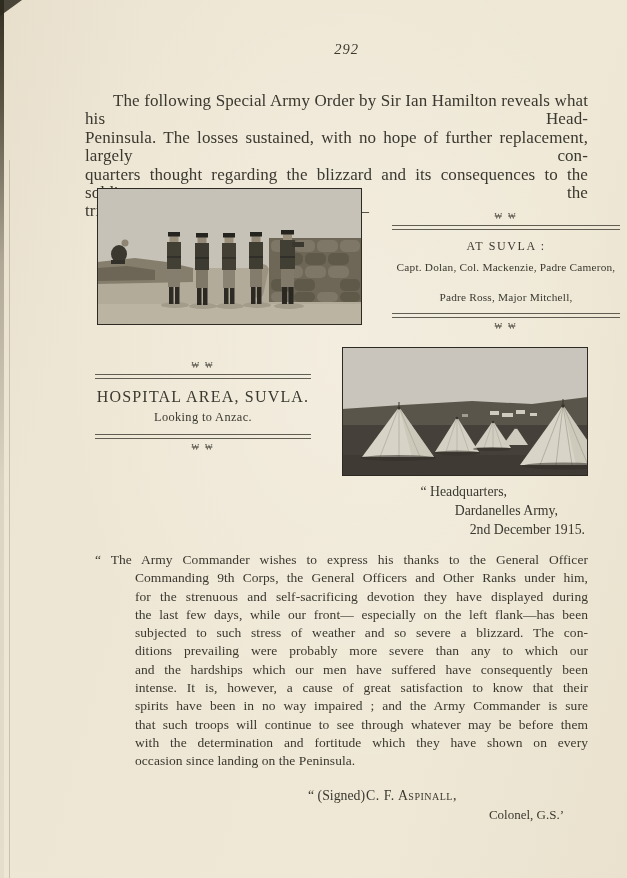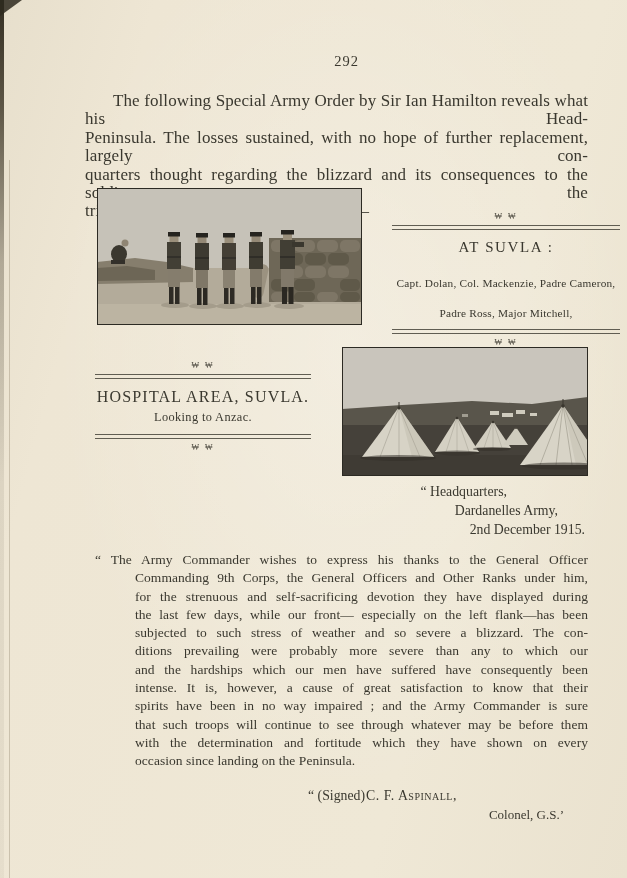--- a/index.html
+++ b/index.html
@@ -11,40 +11,40 @@
     font-family:"Liberation Serif","DejaVu Serif",serif;
     color:#3a382f;
   }
   
   .binding-edge{position:absolute;left:0;top:0;width:4px;height:878px;
     background:linear-gradient(180deg,#332e22 0%,#5c5545 12%,rgba(70,62,44,0.35) 30%,rgba(70,62,44,0.10) 55%,rgba(70,62,44,0.05) 100%);}
   .crease-line{position:absolute;left:9px;top:160px;width:1px;height:718px;background:rgba(110,98,72,0.28);}
   .corner-shadow{position:absolute;left:0;top:0;width:22px;height:16px;
     background:#2e2a1f;clip-path:polygon(0 0,100% 0,0 100%);opacity:0.85;}
 
-  .page-number{position:absolute;left:95px;top:53px;width:503px;text-align:center;
-    font-size:14.5px;letter-spacing:1px;}
+  .page-number{position:absolute;left:95px;top:41px;width:503px;text-align:center;
+    font-size:14.5px;letter-spacing:1px;font-style:italic;}
 
   .intro{position:absolute;left:85px;top:92px;width:503px;font-size:17px;line-height:18.4px;
     letter-spacing:0.1px;}
   .jline{text-align:justify;text-align-last:justify;white-space:normal;}
   .lline{text-align:left;}
   .indent1{text-indent:28px;}
 
   .photo{position:absolute;display:block;}
   #photo1{left:97px;top:188px;}
   #photo2{left:342px;top:347px;}
 
   .caption{position:absolute;text-align:center;}
   .caption-right{left:392px;top:212px;width:228px;}
   .caption-left{left:95px;top:361px;width:216px;}
   .ornament{font-size:8px;line-height:10px;letter-spacing:2px;color:#514e44;}
   .drule{height:3px;border-top:1px solid #605d52;border-bottom:1px solid #605d52;margin:3px 0 0 0;}
-  .cap-title{font-size:15px;letter-spacing:1.6px;margin-top:9px;}
-  .cap-names{font-size:11.3px;line-height:14px;margin-top:20px;letter-spacing:0.2px;}
+  .cap-title{font-size:12px;letter-spacing:1.6px;margin-top:9px;}
+  .cap-names{font-size:11.3px;line-height:14px;margin-top:6px;letter-spacing:0.2px;}
   .cap-sub{font-size:12.3px;margin-top:4px;letter-spacing:0.4px;}
   .caption .drule.bottom{margin-top:9px;}
   .caption .ornament.bottom{margin-top:4px;}
   .caption-left .cap-title{letter-spacing:1.2px;font-size:16px;}
 
   .letter-heading{position:absolute;left:400px;top:482px;width:185px;
     font-size:13.8px;line-height:19px;text-align:right;white-space:nowrap;}
   .letter-heading .hl1{margin-right:78px;}
   .letter-heading .hl2{margin-right:27px;}
   .letter-heading .hl3{margin-right:0;}

